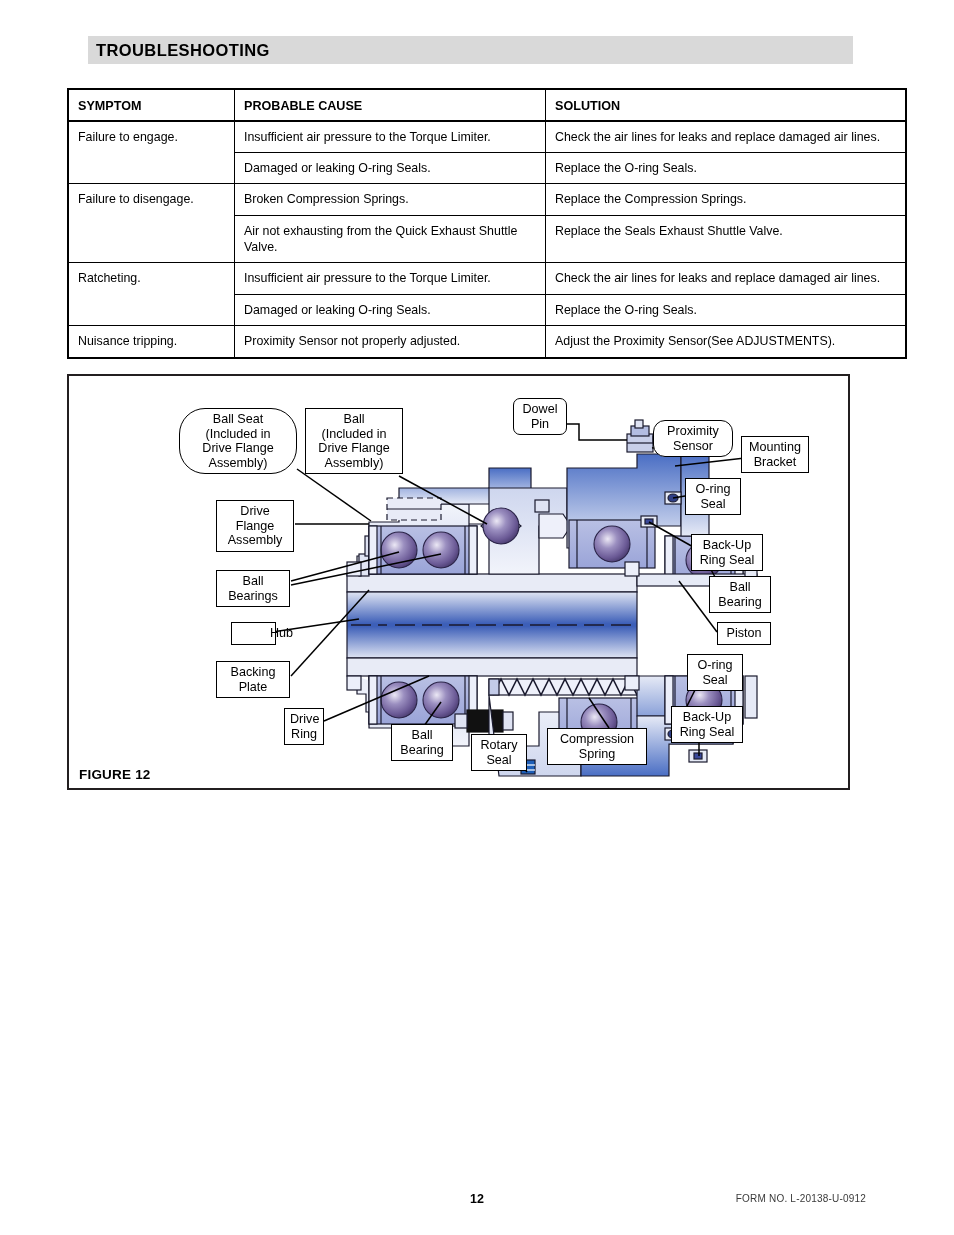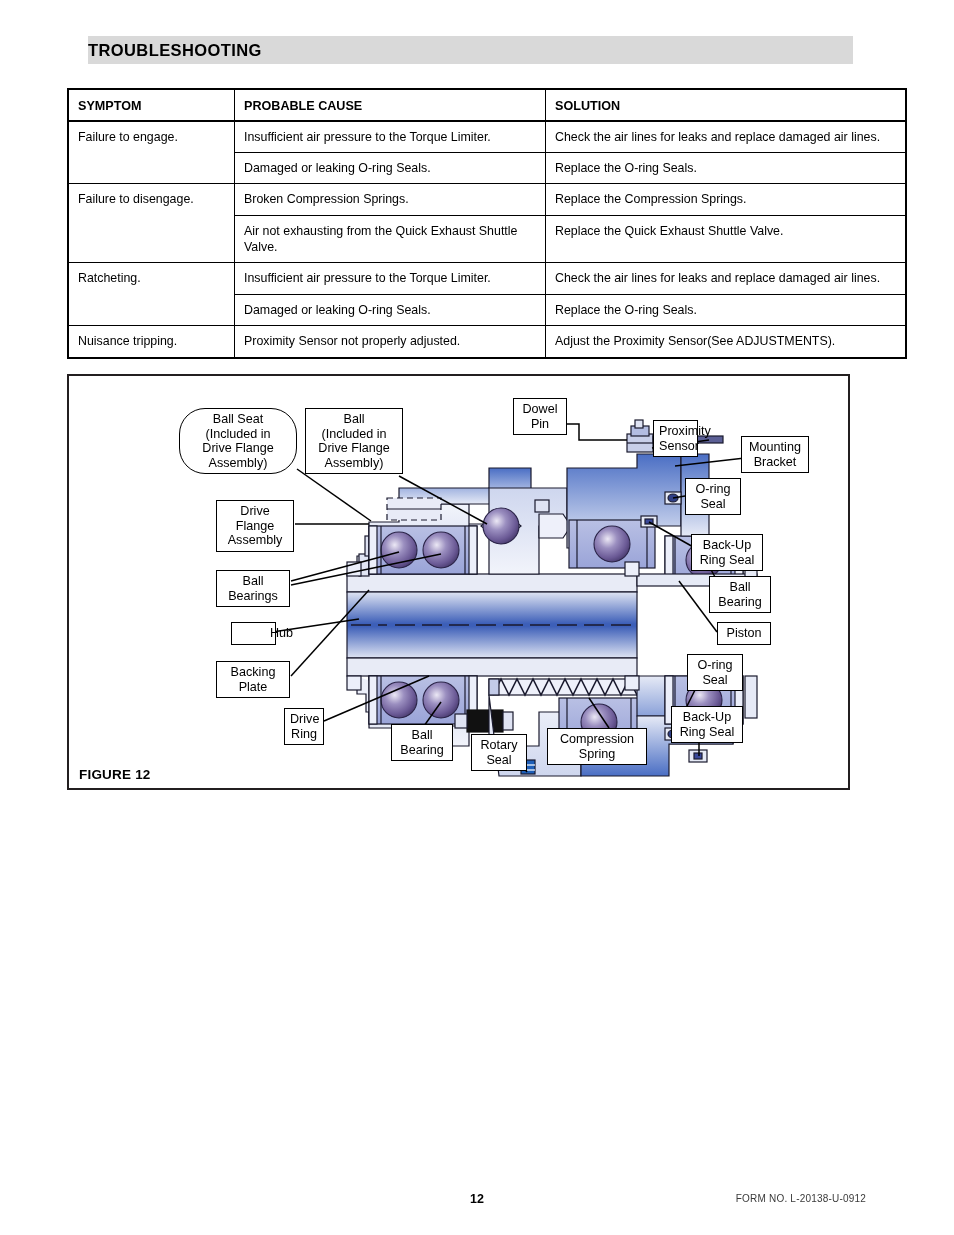--- a/index.html
+++ b/index.html
@@ -24,20 +24,21 @@
     width: 765px;
     height: 28px;
     background: #d9d9d9;
     display: flex;
     align-items: center;
   }
   #header-title {
     font-size: 16.5px;
     font-weight: bold;
     letter-spacing: 0.4px;
+    padding-left: 8px;
   }
 
   
   #trouble-table {
     position: absolute;
     left: 67px;
     top: 88px;
     width: 783px;
     border-collapse: collapse;
     table-layout: fixed;
@@ -167,21 +168,21 @@
       <td class="col-sol">Replace the O-ring Seals.</td>
     </tr>
 
     <tr class="group-start">
       <td class="col-sym sym-cell" rowspan="2">Failure to disengage.</td>
       <td class="col-cau cau-cell">Broken Compression Springs.</td>
       <td class="col-sol">Replace the Compression Springs.</td>
     </tr>
     <tr>
       <td class="col-cau cau-cell">Air not exhausting from the Quick Exhaust Shuttle Valve.</td>
-      <td class="col-sol">Replace the Quick Exhaust Shuttle Valve.</td>
+      <td class="col-sol">Replace the Seals Exhaust Shuttle Valve.</td>
     </tr>
 
     <tr class="group-start">
       <td class="col-sym sym-cell" rowspan="2">Ratcheting.</td>
       <td class="col-cau cau-cell">Insufficient air pressure to the Torque Limiter.</td>
       <td class="col-sol">Check the air lines for leaks and replace damaged air lines.</td>
     </tr>
     <tr>
       <td class="col-cau cau-cell">Damaged or leaking O-ring Seals.</td>
       <td class="col-sol">Replace the O-ring Seals.</td>
@@ -462,26 +463,26 @@
   <div class="callout" style="left:402px; top:358px; width:56px;">
     <span>Rotary</span>
     <span>Seal</span>
   </div>
 
   <div class="callout" style="left:478px; top:352px; width:100px;">
     <span>Compression</span>
     <span>Spring</span>
   </div>
 
-  <div class="callout" style="left:444px; top:22px; width:54px;">
+  <div class="callout" style="left:444px; top:22px; width:54px;border-radius:7px;">
     <span>Dowel</span>
     <span>Pin</span>
   </div>
 
-  <div class="callout" style="left:584px; top:44px; width:45px;">
+  <div class="callout" style="left:584px; top:44px; width:80px;border-radius:12px;">
     <span>Proximity</span>
     <span>Sensor</span>
   </div>
 
   <div class="callout" style="left:672px; top:60px; width:68px;">
     <span>Mounting</span>
     <span>Bracket</span>
   </div>
 
   <div class="callout" style="left:616px; top:102px; width:56px;">

